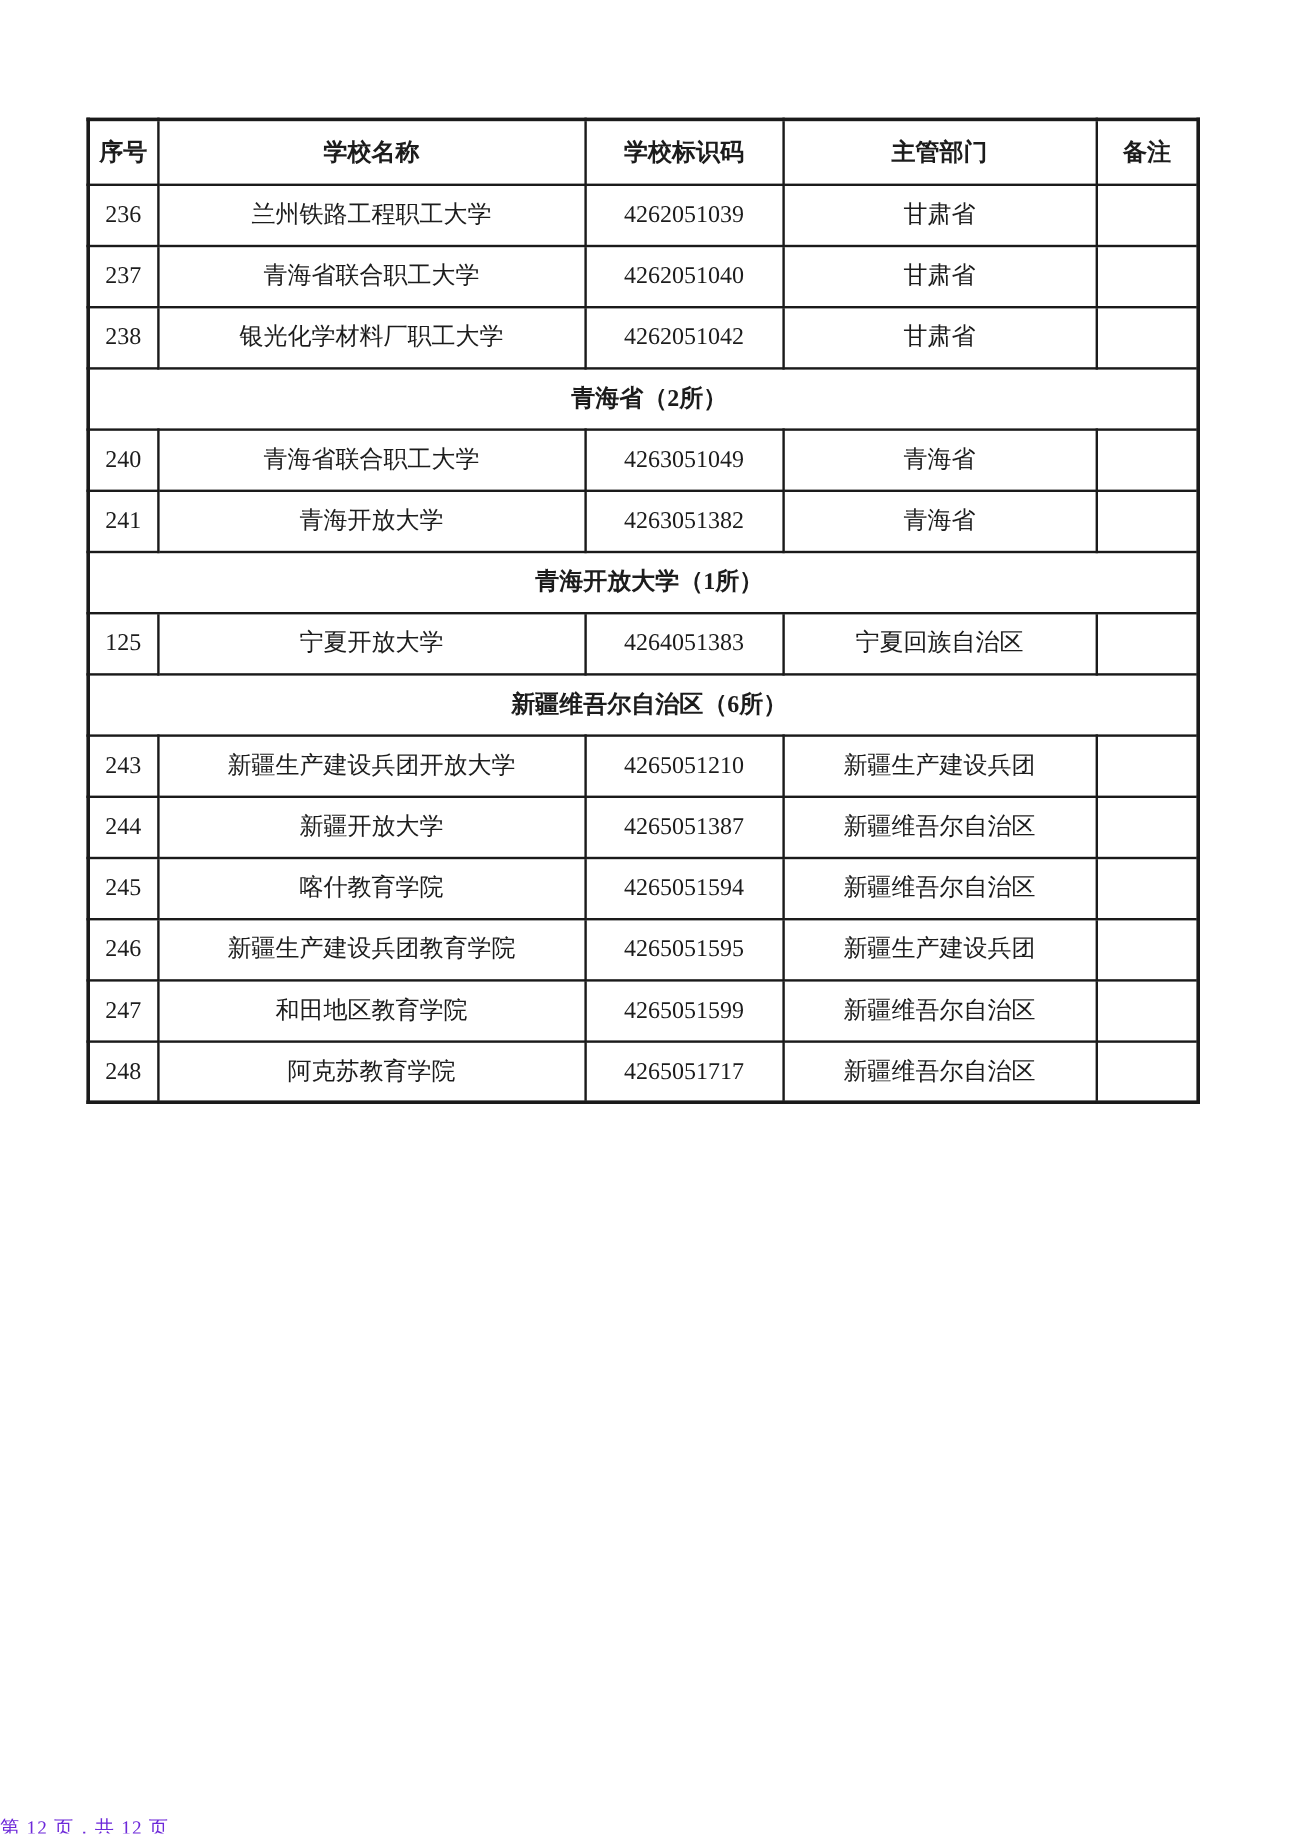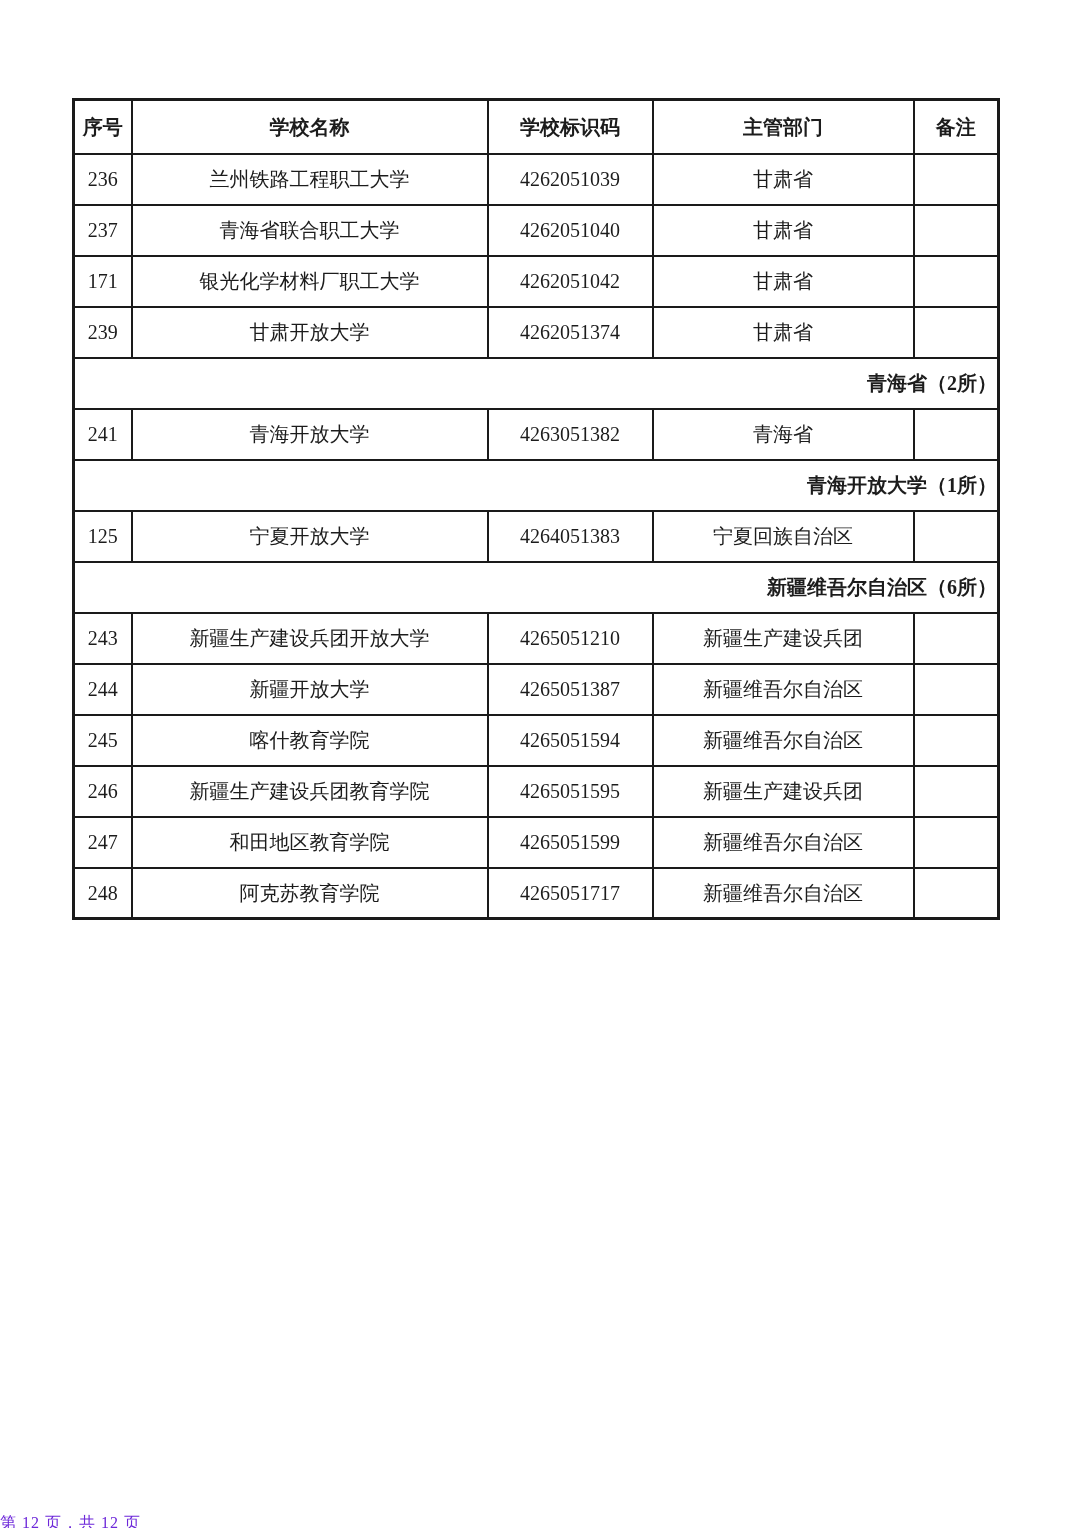--- a/index.html
+++ b/index.html
@@ -40,21 +40,21 @@
   }
   table.schools thead th {
     font-weight: bold;
     height: 54px;
   }
   table.schools tbody td {
     height: 51px;
     font-weight: normal;
   }
   table.schools td.section-cell {
-    text-align: right;
+    text-align: center;
     padding-left: 10px;
     font-weight: bold;
   }
   .page-footer {
     position: absolute;
     left: 0;
     top: 1513px;
     width: 1080px;
     font-size: 16px;
     letter-spacing: 1px;
@@ -92,35 +92,35 @@
           <td></td>
         </tr>
         <tr>
           <td>237</td>
           <td>青海省联合职工大学</td>
           <td>4262051040</td>
           <td>甘肃省</td>
           <td></td>
         </tr>
         <tr>
-          <td>171</td>
+          <td>238</td>
           <td>银光化学材料厂职工大学</td>
           <td>4262051042</td>
           <td>甘肃省</td>
           <td></td>
         </tr>
         <tr>
-          <td>239</td>
-          <td>甘肃开放大学</td>
-          <td>4262051374</td>
-          <td>甘肃省</td>
-          <td></td>
+          <td colspan="5" class="section-cell">青海省（2所）</td>
         </tr>
         <tr>
-          <td colspan="5" class="section-cell">青海省（2所）</td>
+          <td>240</td>
+          <td>青海省联合职工大学</td>
+          <td>4263051049</td>
+          <td>青海省</td>
+          <td></td>
         </tr>
         <tr>
           <td>241</td>
           <td>青海开放大学</td>
           <td>4263051382</td>
           <td>青海省</td>
           <td></td>
         </tr>
         <tr>
           <td colspan="5" class="section-cell">青海开放大学（1所）</td>

